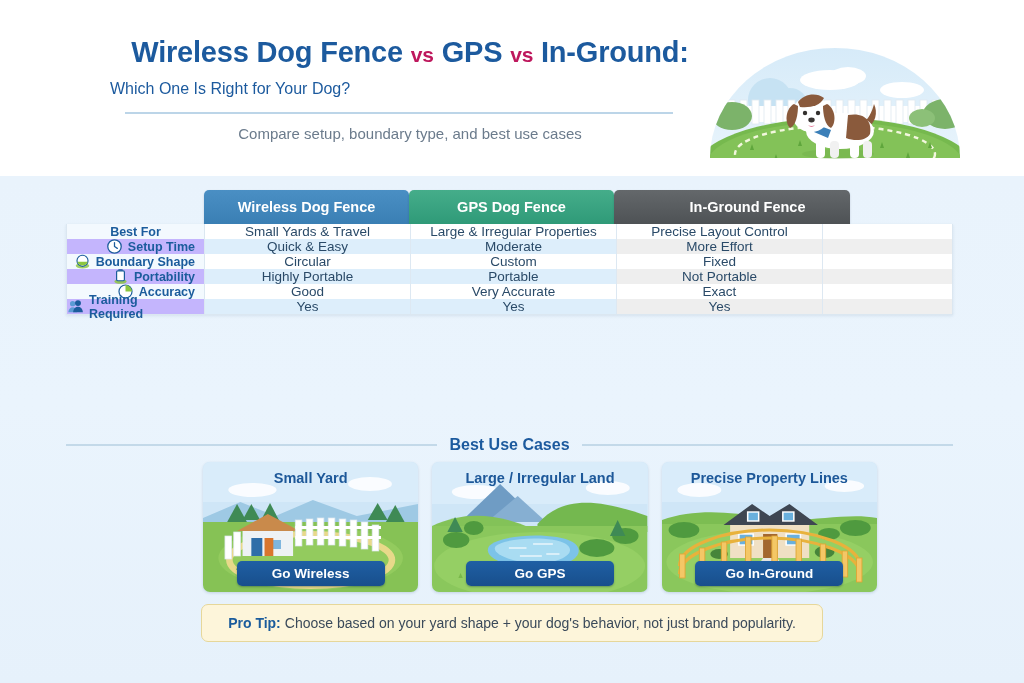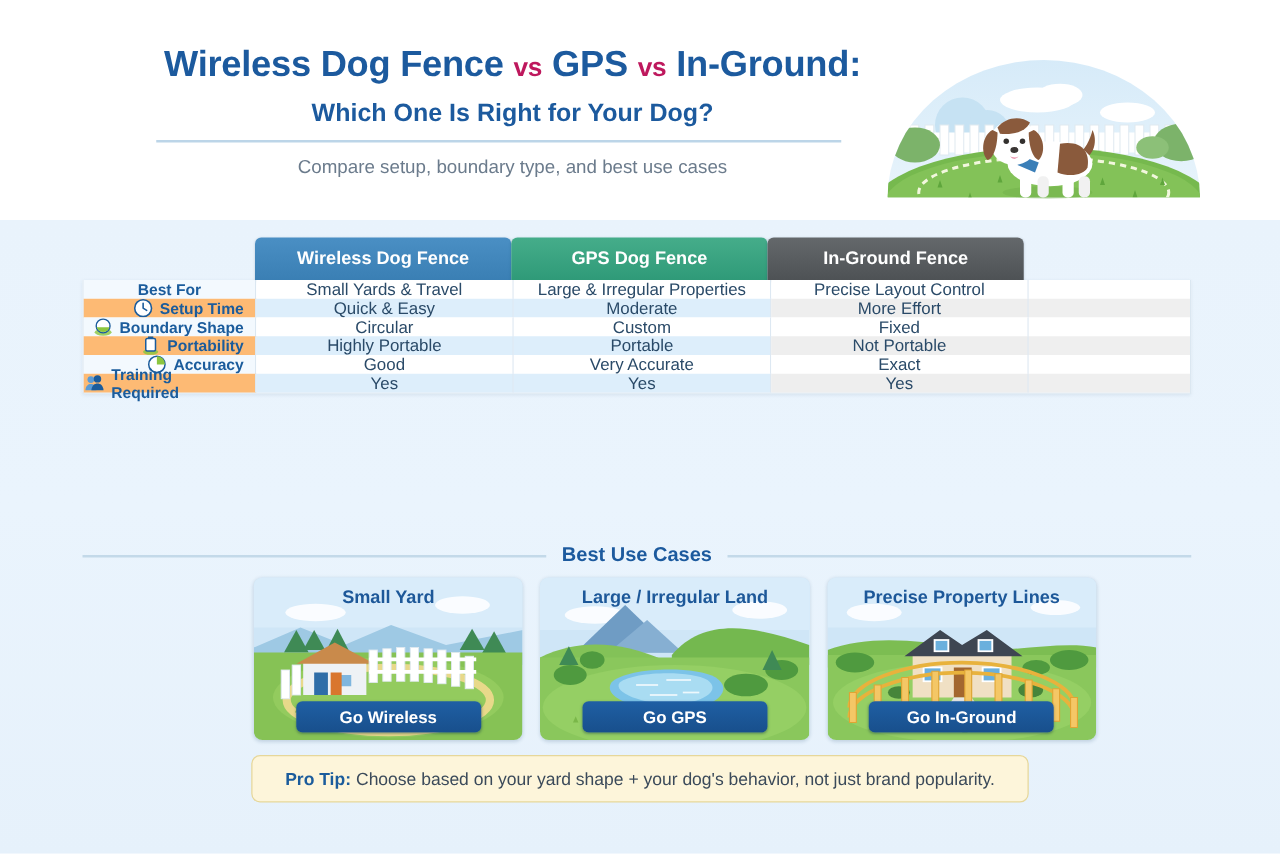--- a/index.html
+++ b/index.html
@@ -17,48 +17,48 @@
     background:linear-gradient(180deg,#e9f3fc 0%,#eaf4fd 45%,#e6f1fb 100%);}
 
   
   .header{position:absolute;left:0;top:0;width:1024px;height:176px;}
   .title{
     position:absolute;left:110px;top:36px;width:600px;text-align:center;
     font-size:29px;font-weight:bold;color:#1c5a9e;letter-spacing:-0.2px;white-space:nowrap;
   }
   .title .vs{font-size:21px;color:#be185d;font-weight:bold;}
   .subtitle{
-    position:absolute;left:110px;top:80px;width:600px;text-align:center;
-    font-size:20px;font-weight:bold;color:#1c5a9e;
+    position:absolute;left:110px;top:80px;width:600px;text-align:left;
+    font-size:16px;font-weight:normal;color:#1c5a9e;
   }
   .title-rule{position:absolute;left:125px;top:112px;width:548px;height:2px;background:#bcd5e8;}
   .tagline{
     position:absolute;left:110px;top:125px;width:600px;text-align:center;
     font-size:15px;color:#6b7b8c;
   }
   .hero{position:absolute;left:670px;top:28px;width:330px;height:140px;}
 
   
   .table{position:absolute;left:66px;top:190px;width:887px;}
   .thead{display:flex;height:34px;}
   .th-spacer{width:138px;}
   .th{
     flex:0 0 205px;height:34px;line-height:34px;text-align:center;
     font-size:14.5px;font-weight:bold;color:#ffffff;
     border-radius:5px 5px 0 0;
     box-shadow:0 1px 2px rgba(20,50,80,.22);
   }
   .th.c1{background:linear-gradient(180deg,#4a8fc4 0%,#3a7fb4 100%);}
   .th.c2{background:linear-gradient(180deg,#45ad8a 0%,#2f9a78 100%);}
-  .th.c3{background:linear-gradient(180deg,#64686b 0%,#4e5255 100%);}
+  .th.c3{background:linear-gradient(180deg,#64686b 0%,#4e5255 100%);padding-left:31px;}
   .th-extra{flex:1;}
 
   .tbody{border:1px solid #dbe7f1;border-top:none;background:#fff;box-shadow:0 1px 3px rgba(30,70,110,.10);}
   .trow{display:flex;height:15px;align-items:stretch;}
-  .trow.odd .c-label{background:#fdba74;}
+  .trow.odd .c-label{background:#c4b5fd;}
   .trow.even .c-label{background:#f3f9fe;}
   .trow.odd .c-1{background:#ddeefb;}
   .trow.even .c-1{background:#ffffff;}
   .trow.odd .c-2{background:#ddeefb;}
   .trow.even .c-2{background:#ffffff;}
   .trow.odd .c-3{background:#eeeeee;}
   .trow.even .c-3{background:#ffffff;}
   .trow.odd .c-4{background:#efefef;}
   .trow.even .c-4{background:#ffffff;}
 

